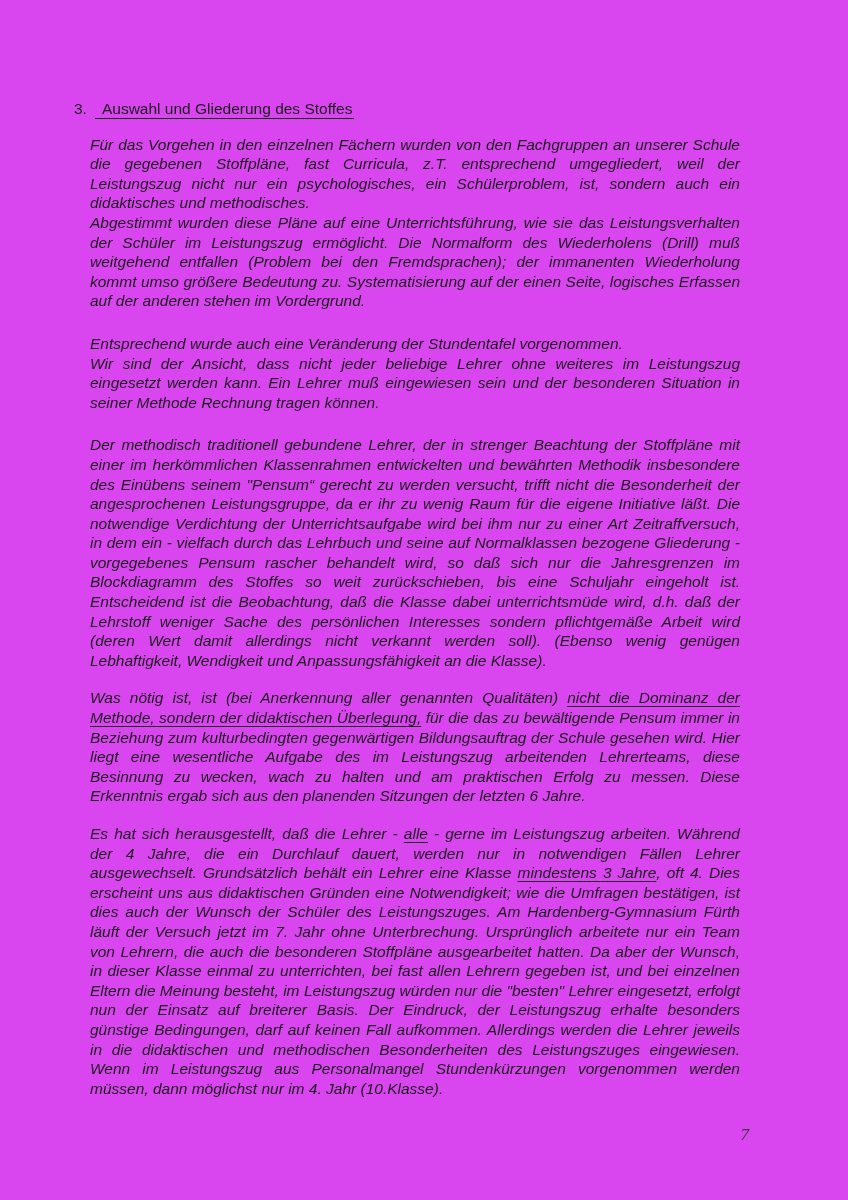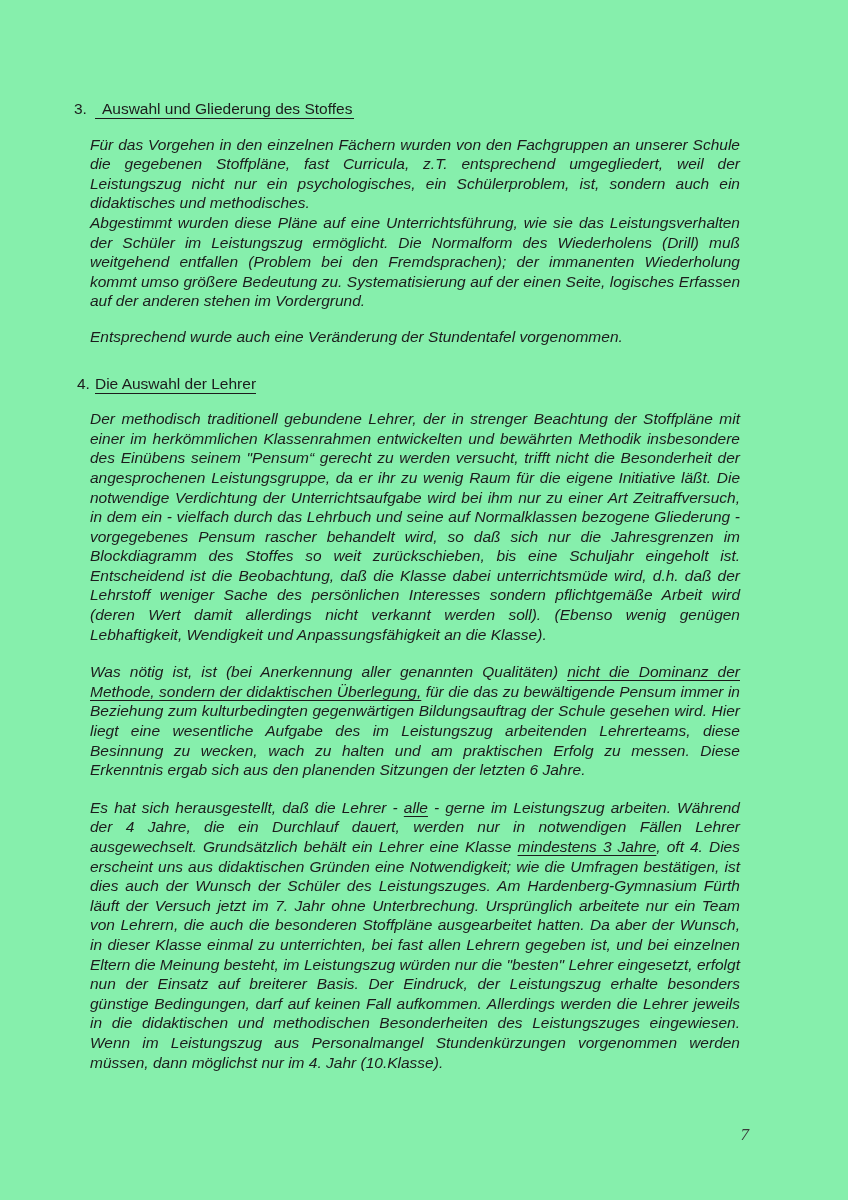--- a/index.html
+++ b/index.html
@@ -14,21 +14,21 @@
     overflow: hidden;
     font-family: "Liberation Sans", sans-serif;
     color: #1c1c1c;
   }
   .page {
     position: absolute;
     left: 0;
     top: 0;
     width: 848px;
     height: 1200px;
-    background: #86efac;
+    background: #d946ef;
   }
   .content {
     position: absolute;
     left: 90px;
     top: 99px;
     width: 650px;
     font-size: 15.5px;
     line-height: 19.6px;
     text-align: justify;
   }
@@ -50,21 +50,21 @@
   }
   #sec3-heading { margin-bottom: 16px; }
   #sec3-heading .sec-title { padding-left: 7px; padding-right: 2px; }
   #sec4-heading { margin-top: 27px; margin-bottom: 13px; }
   #sec4-heading .sec-num { padding-right: 5px; margin-left: -13px; }
   p.para {
     margin: 0;
     padding: 0;
     font-style: italic;
   }
-  p.para.gap    { margin-top: 16px; }
+  p.para.gap    { margin-top: 23px; }
   p.para.gap-sm { margin-top: 18px; }
   .u {
     text-decoration: underline;
     text-underline-offset: 3px;
     text-decoration-thickness: 1.3px;
   }
   .page-number {
     position: absolute;
     left: 735px;
     top: 1125px;
@@ -83,24 +83,22 @@
   <div class="content">
 
     <h3 class="section-heading" id="sec3-heading">
       <span class="sec-num">3.</span><span class="sec-title">Auswahl und Gliederung des Stoffes</span>
     </h3>
 
     <p class="para"><span>Für das Vorgehen in den einzelnen Fächern wurden von den Fachgruppen an unserer Schule die gegebenen Stoffpläne, fast Curricula, z.T. entsprechend umgegliedert, weil der Leistungszug nicht nur ein psychologisches, ein Schülerproblem, ist, sondern auch ein didaktisches und methodisches.</span></p>
     <p class="para"><span>Abgestimmt wurden diese Pläne auf eine Unterrichtsführung, wie sie das Leistungsverhalten der Schüler im Leistungszug ermöglicht. Die Normalform des Wiederholens (Drill) muß weitgehend entfallen (Problem bei den Fremdsprachen); der immanenten Wiederholung kommt umso größere Bedeutung zu. Systematisierung auf der einen Seite, logisches Erfassen auf der anderen stehen im Vordergrund.</span></p>
     <p class="para gap"><span>Entsprechend wurde auch eine Veränderung der Stundentafel vorgenommen.</span></p>
 
-    <h3 class="section-heading" id="sec4-heading">
-      <span class="sec-num">4.</span><span class="sec-title">Die Auswahl der Lehrer</span>
-    </h3>
 
+    <p class="para"><span>Wir sind der Ansicht, dass nicht jeder beliebige Lehrer ohne weiteres im Leistungszug eingesetzt werden kann. Ein Lehrer muß eingewiesen sein und der besonderen Situation in seiner Methode Rechnung tragen können.</span></p>
     <p class="para gap"><span>Der methodisch traditionell gebundene Lehrer, der in strenger Beachtung der Stoffpläne mit einer im herkömmlichen Klassenrahmen entwickelten und bewährten Methodik insbesondere des Einübens seinem "Pensum“ gerecht zu werden versucht, trifft nicht die Besonderheit der angesprochenen Leistungsgruppe, da er ihr zu wenig Raum für die eigene Initiative läßt. Die notwendige Verdichtung der Unterrichtsaufgabe wird bei ihm nur zu einer Art Zeitraffversuch, in dem ein - vielfach durch das Lehrbuch und seine auf Normalklassen bezogene Gliederung - vorgegebenes Pensum rascher behandelt wird, so daß sich nur die Jahresgrenzen im Blockdiagramm des Stoffes so weit zurückschieben, bis eine Schuljahr eingeholt ist. Entscheidend ist die Beobachtung, daß die Klasse dabei unterrichtsmüde wird, d.h. daß der Lehrstoff weniger Sache des persönlichen Interesses sondern pflichtgemäße Arbeit wird (deren Wert damit allerdings nicht verkannt werden soll). (Ebenso wenig genügen Lebhaftigkeit, Wendigkeit und Anpassungsfähigkeit an die Klasse).</span></p>
     <p class="para gap-sm"><span>Was nötig ist, ist (bei Anerkennung aller genannten Qualitäten) </span><span class="u">nicht die Dominanz der Methode, sondern der didaktischen Überlegung,</span><span> für die das zu bewältigende Pensum immer in Beziehung zum kulturbedingten gegenwärtigen Bildungsauftrag der Schule gesehen wird. Hier liegt eine wesentliche Aufgabe des im Leistungszug arbeitenden Lehrerteams, diese Besinnung zu wecken, wach zu halten und am praktischen Erfolg zu messen. Diese Erkenntnis ergab sich aus den planenden Sitzungen der letzten 6 Jahre.</span></p>
     <p class="para gap-sm"><span>Es hat sich herausgestellt, daß die Lehrer - </span><span class="u">alle</span><span> - gerne im Leistungszug arbeiten. Während der 4 Jahre, die ein Durchlauf dauert, werden nur in notwendigen Fällen Lehrer ausgewechselt. Grundsätzlich behält ein Lehrer eine Klasse </span><span class="u">mindestens 3 Jahre</span><span>, oft 4. Dies erscheint uns aus didaktischen Gründen eine Notwendigkeit; wie die Umfragen bestätigen, ist dies auch der Wunsch der Schüler des Leistungszuges. Am Hardenberg-Gymnasium Fürth läuft der Versuch jetzt im 7. Jahr ohne Unterbrechung. Ursprünglich arbeitete nur ein Team von Lehrern, die auch die besonderen Stoffpläne ausgearbeitet hatten. Da aber der Wunsch, in dieser Klasse einmal zu unterrichten, bei fast allen Lehrern gegeben ist, und bei einzelnen Eltern die Meinung besteht, im Leistungszug würden nur die "besten" Lehrer eingesetzt, erfolgt nun der Einsatz auf breiterer Basis. Der Eindruck, der Leistungszug erhalte besonders günstige Bedingungen, darf auf keinen Fall aufkommen. Allerdings werden die Lehrer jeweils in die didaktischen und methodischen Besonderheiten des Leistungszuges eingewiesen. Wenn im Leistungszug aus Personalmangel Stundenkürzungen vorgenommen werden müssen, dann möglichst nur im 4. Jahr (10.Klasse).</span></p>
 
   </div>
 
   <div class="page-number">7</div>
 </div>
 
 </body></html>

